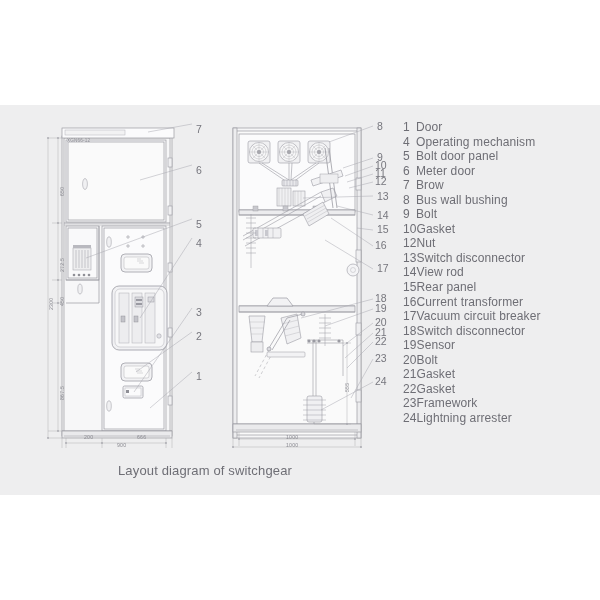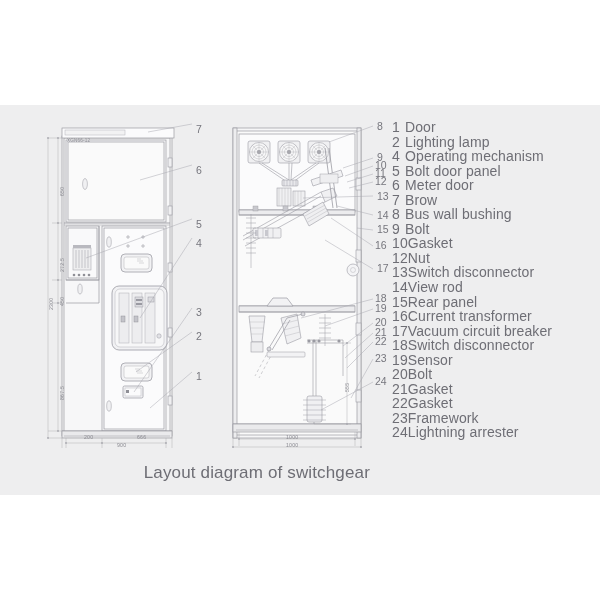--- a/index.html
+++ b/index.html
@@ -30,43 +30,43 @@
     background: #eeeeef;
   }
   #stage {
     position: absolute;
     left: 0; top: 0;
     width: 600px;
     height: 600px;
   }
   .legend {
     position: absolute;
-    left: 392px;
+    left: 403px;
     top: 120px;
     width: 190px;
     color: #6e6e75;
-    font-size: 14px;
+    font-size: 12px;
     line-height: 14.55px;
     letter-spacing: 0.1px;
   }
   .legend div {
     white-space: nowrap;
   }
   .legend .num {
     display: inline-block;
     min-width: 13px;
   }
   .caption {
     position: absolute;
     left: 40px;
     top: 463px;
     width: 330px;
-    text-align: right;
+    text-align: center;
     color: #6e6e75;
-    font-size: 17px;
+    font-size: 13px;
     letter-spacing: 0.15px;
   }
   .callout {
     position: absolute;
     color: #76767d;
     font-size: 10.5px;
     line-height: 1;
   }
   .dimtext {
     position: absolute;
@@ -568,21 +568,20 @@
     <div>
       <div class="dimtext vert" style="left:345px; top:392px;">555</div>
       <div class="dimtext" style="left:286px; top:435px;">1000</div>
       <div class="dimtext" style="left:286px; top:443px;">1000</div>
     </div>
 
     <div class="caption">Layout diagram of switchgear</div>
 
     <div class="legend">
       <div><span class="num">1</span><span>Door</span></div>
-      <div><span class="num">2</span><span>Lighting lamp</span></div>
       <div><span class="num">4</span><span>Operating mechanism</span></div>
       <div><span class="num">5</span><span>Bolt door panel</span></div>
       <div><span class="num">6</span><span>Meter door</span></div>
       <div><span class="num">7</span><span>Brow</span></div>
       <div><span class="num">8</span><span>Bus wall bushing</span></div>
       <div><span class="num">9</span><span>Bolt</span></div>
       <div><span class="num">10</span><span>Gasket</span></div>
       <div><span class="num">12</span><span>Nut</span></div>
       <div><span class="num">13</span><span>Switch disconnector</span></div>
       <div><span class="num">14</span><span>View rod</span></div>

